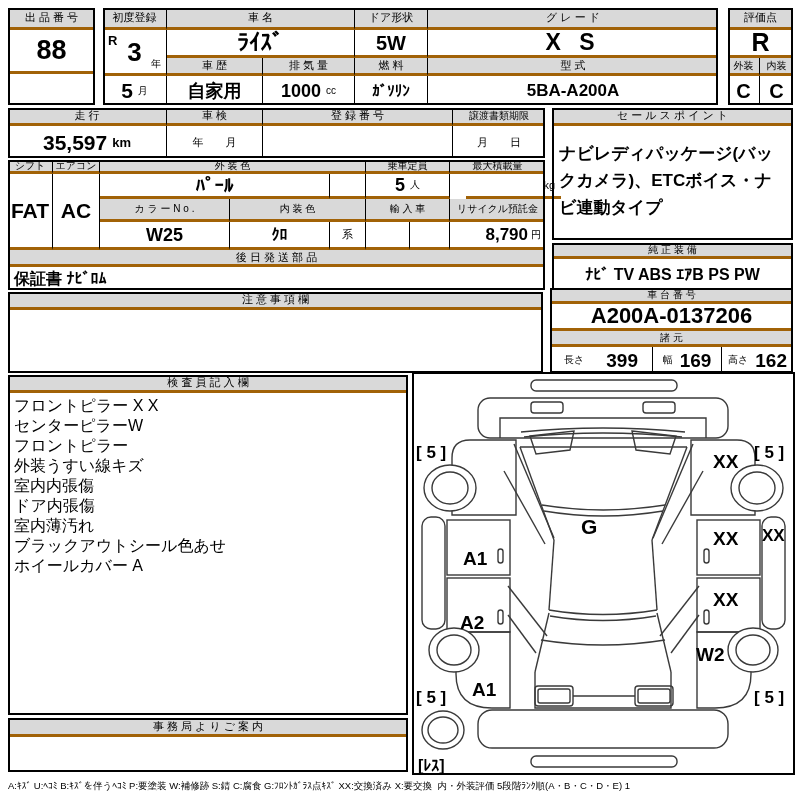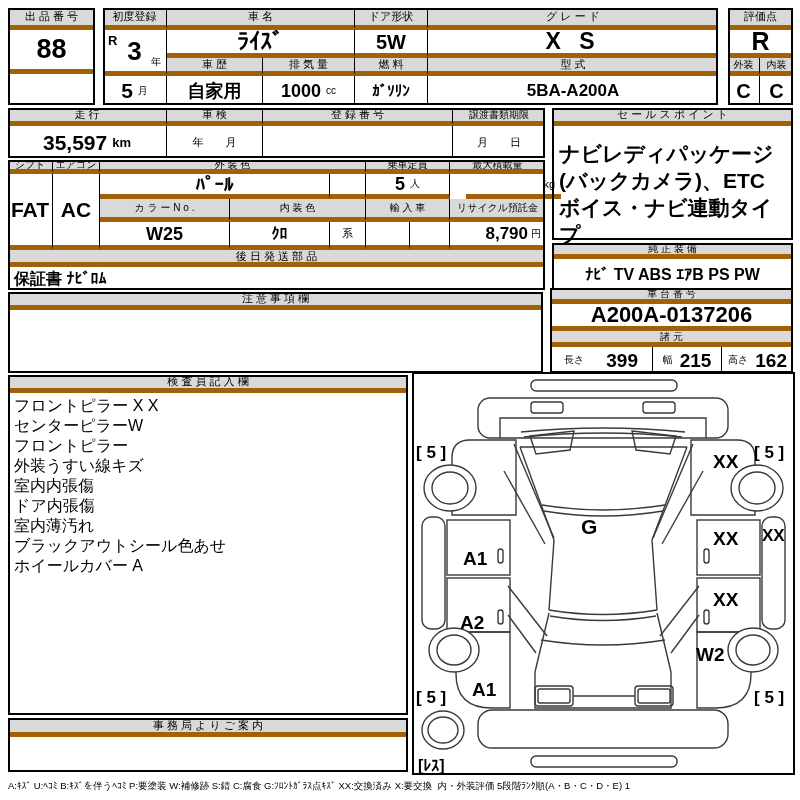--- a/index.html
+++ b/index.html
@@ -3,21 +3,21 @@
 <meta charset="utf-8">
 <style>
   *{margin:0;padding:0;box-sizing:border-box}
   html,body{background:#fff}
   body{width:800px;height:800px;font-family:"Liberation Sans","DejaVu Sans",sans-serif;color:#000}
   #sheet{position:relative;width:800px;height:800px;background:#fff;overflow:hidden}
   .box{position:absolute;border:2px solid #000;pointer-events:none}
   .c{position:absolute;display:flex;align-items:center;justify-content:center;white-space:pre;line-height:1;overflow:hidden}
   .h{background:#d9d9d9;font-size:11px}
   .br{border-right:1px solid #000}
-  .bb{border-bottom:5px solid #a16207}
+  .bb{border-bottom:3px solid #a16207}
   .b{font-weight:bold}
   .left{justify-content:flex-start}
   .right{justify-content:flex-end}
   .blk{display:block}
   .f10{font-size:10px}.f11{font-size:11px}
   .u{font-size:10px;margin-left:5px}
   .lines div{font-size:16px;font-weight:normal;line-height:20px;white-space:pre}
   svg text{font-family:"Liberation Sans","DejaVu Sans",sans-serif;font-weight:bold;fill:#000}
   svg path,svg rect,svg ellipse,svg line{fill:none;stroke:#3a3a3a;stroke-width:1.4}
   svg .wh{fill:#fff}
@@ -71,21 +71,21 @@
     <span class="b" style="font-size:13px;margin-left:5px">km</span>
   </div>
   <div class="c h br bb" style="left:167px;top:108px;width:96px;height:18px">車 検</div>
   <div class="c br f11" style="left:167px;top:126px;width:96px;height:32px">年　　月</div>
   <div class="c h br bb" style="left:263px;top:108px;width:190px;height:18px">登 録 番 号</div>
   <div class="c br" style="left:263px;top:126px;width:190px;height:32px"></div>
   <div class="c h bb f10" style="left:453px;top:108px;width:92px;height:18px">譲渡書類期限</div>
   <div class="c f11" style="left:453px;top:126px;width:92px;height:32px">月　　日</div>
 
   <div class="c h bb" style="left:552px;top:108px;width:241px;height:18px">セ ー ル ス ポ イ ン ト</div>
-  <div class="blk b" style="position:absolute;left:552px;top:126px;width:241px;height:114px;padding:14px 7px 4px 7px;font-size:21px;line-height:27px;word-break:break-all">ナビレディパッケージ(バックカメラ)、ETCボイス・ナビ連動タイプ</div>
+  <div class="blk b" style="position:absolute;left:552px;top:126px;width:241px;height:114px;padding:14px 7px 4px 7px;font-size:17px;line-height:27px;word-break:break-all">ナビレディパッケージ(バックカメラ)、ETCボイス・ナビ連動タイプ</div>
 
   <div class="c h br bb f10" style="left:8px;top:160px;width:45px;height:14px">シフト</div>
   <div class="c b br bb" style="left:8px;top:174px;width:45px;height:76px;font-size:21px">FAT</div>
   <div class="c h br bb f10" style="left:53px;top:160px;width:47px;height:14px">エアコン</div>
   <div class="c b br bb" style="left:53px;top:174px;width:47px;height:76px;font-size:21px">AC</div>
   <div class="c h br bb f10" style="left:100px;top:160px;width:266px;height:14px">外 装 色</div>
   <div class="c b br bb" style="left:100px;top:174px;width:230px;height:25px;font-size:19px">ﾊﾟｰﾙ</div>
   <div class="c br bb" style="left:330px;top:174px;width:36px;height:25px"></div>
   <div class="c h br bb f10" style="left:100px;top:199px;width:130px;height:23px">カ ラ ー N o .</div>
   <div class="c h br bb f10" style="left:230px;top:199px;width:136px;height:23px">内 装 色</div>
@@ -117,21 +117,21 @@
 
   <div class="c h bb f10" style="left:550px;top:288px;width:243px;height:16px">車 台 番 号</div>
   <div class="c b bb" style="left:550px;top:304px;width:243px;height:27px;font-size:22px">A200A-0137206</div>
   <div class="c h bb f10" style="left:550px;top:331px;width:243px;height:16px">諸 元</div>
   <div class="c br" style="left:550px;top:347px;width:103px;height:26px">
     <span style="font-size:10px;margin-right:22px">長さ</span>
     <span class="b" style="font-size:19px">399</span>
   </div>
   <div class="c br" style="left:653px;top:347px;width:69px;height:26px">
     <span style="font-size:10px;margin-right:7px">幅</span>
-    <span class="b" style="font-size:19px">215</span>
+    <span class="b" style="font-size:19px">169</span>
   </div>
   <div class="c" style="left:722px;top:347px;width:71px;height:26px">
     <span style="font-size:10px;margin-right:7px">高さ</span>
     <span class="b" style="font-size:19px">162</span>
   </div>
 
   <div class="c h bb f11" style="left:8px;top:375px;width:400px;height:18px">検 査 員 記 入 欄</div>
   <div class="lines" style="position:absolute;left:8px;top:393px;width:400px;height:320px;padding:3px 6px">
     <div>フロントピラー X X</div>
     <div>センターピラーW</div>

